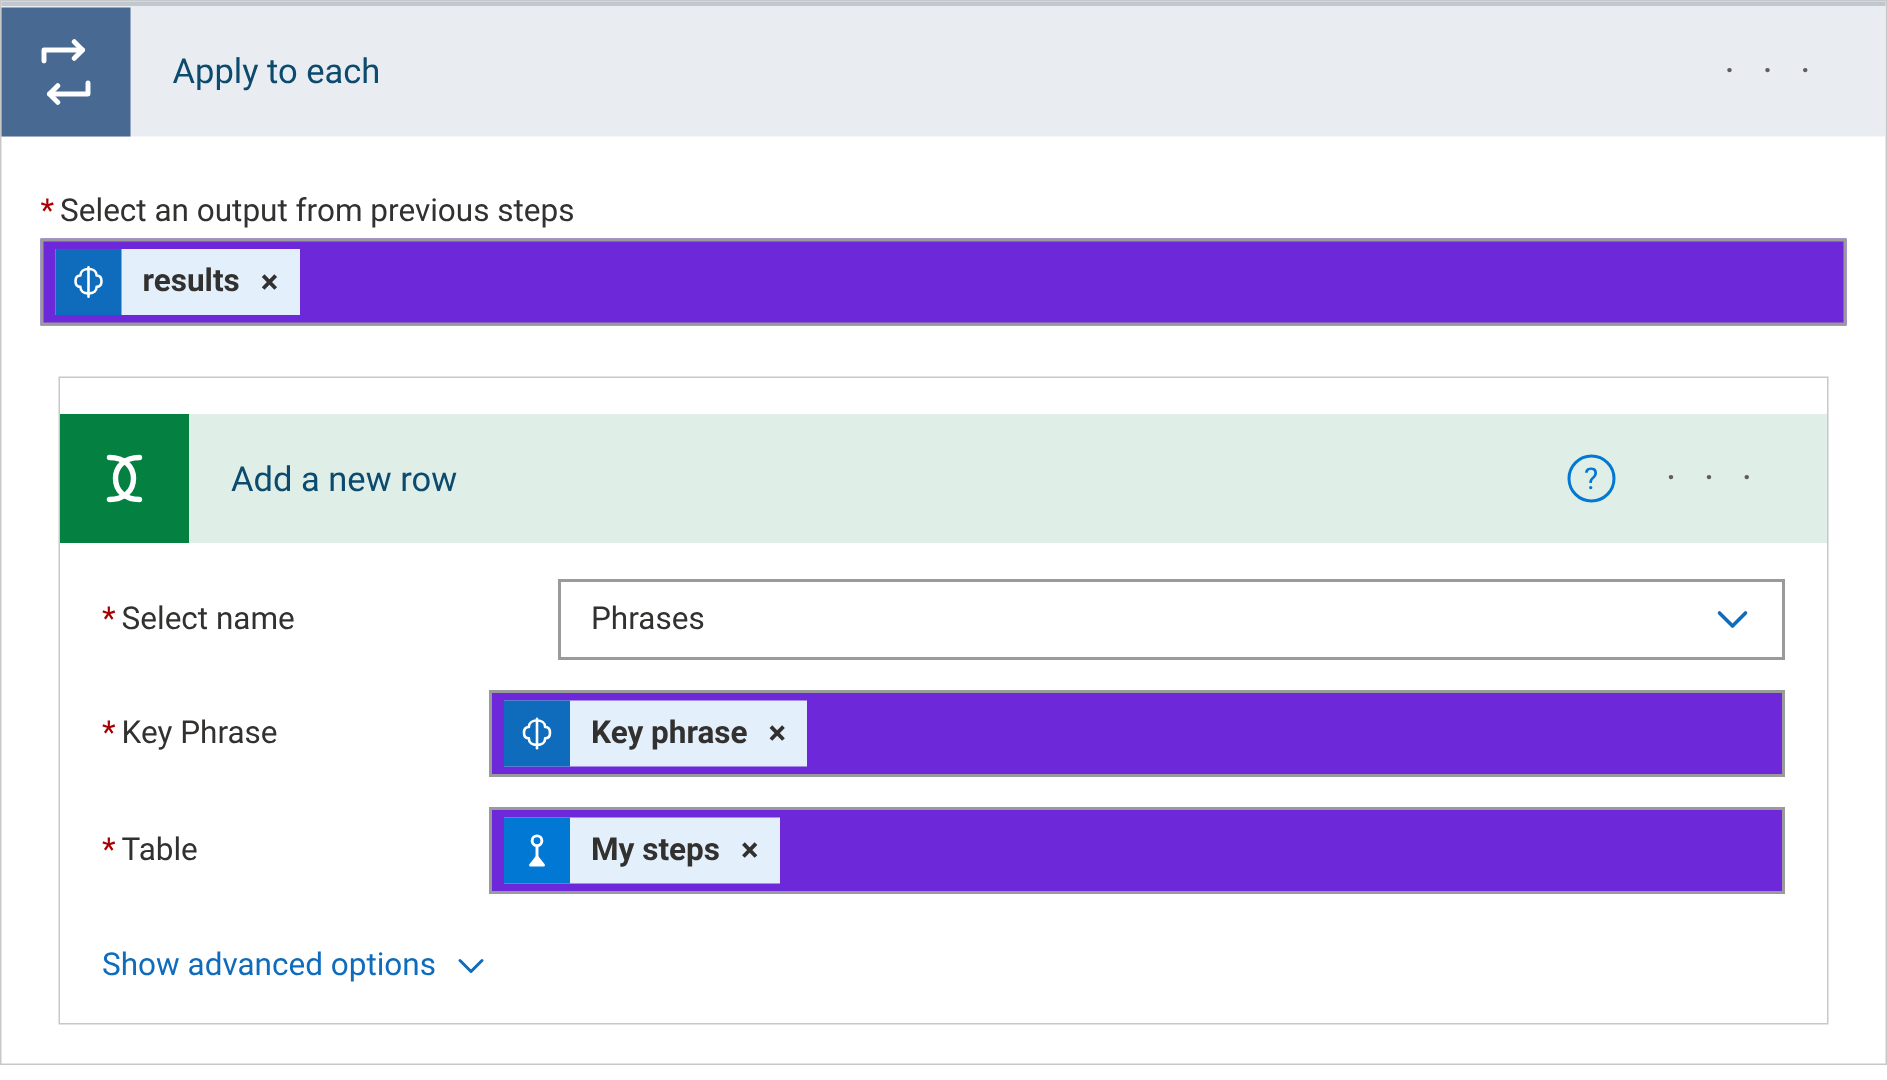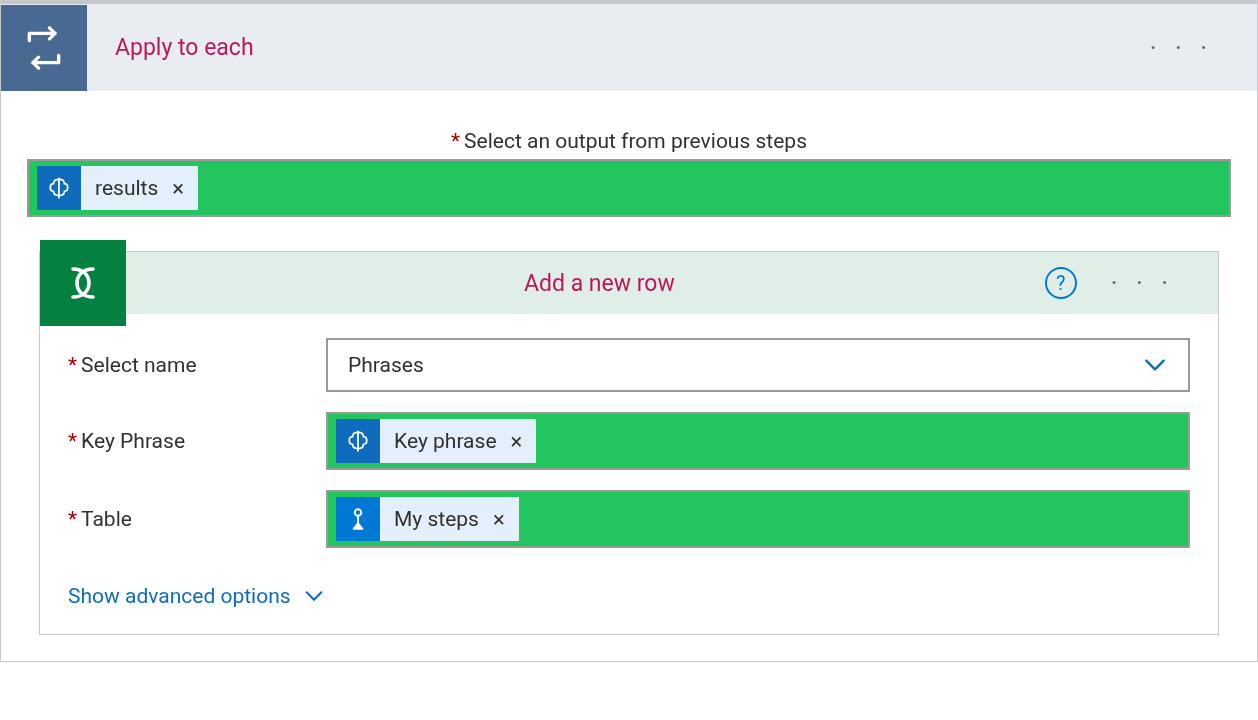--- a/index.html
+++ b/index.html
@@ -19,39 +19,40 @@
     display: flex;
     align-items: center;
     height: 90px;
   }
   .hdr-outer {
     background: #e9edf1;
     border-top: 3px solid #bfc7d1;
   }
   .hdr-inner {
     background: #dfeee7;
-    height: 62px;
+    height: 86px;
+    margin-top: 24px;
   }
   .icon-square {
     width: 86px;
     height: 86px;
     display: flex;
     align-items: center;
     justify-content: center;
     flex: 0 0 86px;
     color: #fff;
   }
   .icon-square.blue  { background: #486991; }
   .icon-square.green { background: #048041; }
   .hdr-title {
     flex: 1 1 auto;
     font-size: 23px;
     font-weight: 400;
     padding-left: 28px;
-    color: #be185d;
+    color: #0c4a6e;
   }
   .hdr-actions {
     display: flex;
     align-items: center;
     gap: 34px;
     padding-right: 44px;
   }
   .help-circle {
     width: 32px; height: 32px;
     border: 2px solid #0078d4;
@@ -62,35 +63,36 @@
     font-weight: 400;
     cursor: pointer;
   }
   .ellipsis {
     font-size: 26px;
     letter-spacing: 6px;
     color: #605e5c;
     cursor: pointer;
     line-height: 1;
   }
-  .body-pad { padding: 38px 26px 0 26px; text-align: center; }
+  .body-pad { padding: 38px 26px 0 26px; }
   .req { color: #a80000; margin-right: 4px; }
   .field-label {
     font-size: 21px;
     font-weight: 400;
     color: #323130;
     margin-bottom: 6px;
   }
   .input-row {
     border: 2px solid #9a9a9a;
-    background: #22c55e;
+    background: #6d28d9;
     display: flex;
     align-items: center;
     min-height: 58px;
     padding: 4px 8px;
+    font-weight: bold;
   }
   .full { width: 100%; }
   .token {
     display: inline-flex;
     align-items: center;
     background: #e3effa;
     height: 44px;
     padding-right: 14px;
     font-size: 21px;
     color: #323130;
@@ -130,20 +132,21 @@
   .select-box {
     border: 2px solid #9a9a9a;
     height: 54px;
     display: flex;
     align-items: center;
     justify-content: space-between;
     padding: 16px 20px;
     font-size: 21px;
     cursor: pointer;
     background: #fff;
+    margin-left: 46px;
   }
   .chevron-down {
     width: 26px; height: 26px;
     stroke: #0f6cbd;
     stroke-width: 2.2;
     fill: none;
     stroke-linecap: round;
     stroke-linejoin: round;
   }
   .adv-row {

